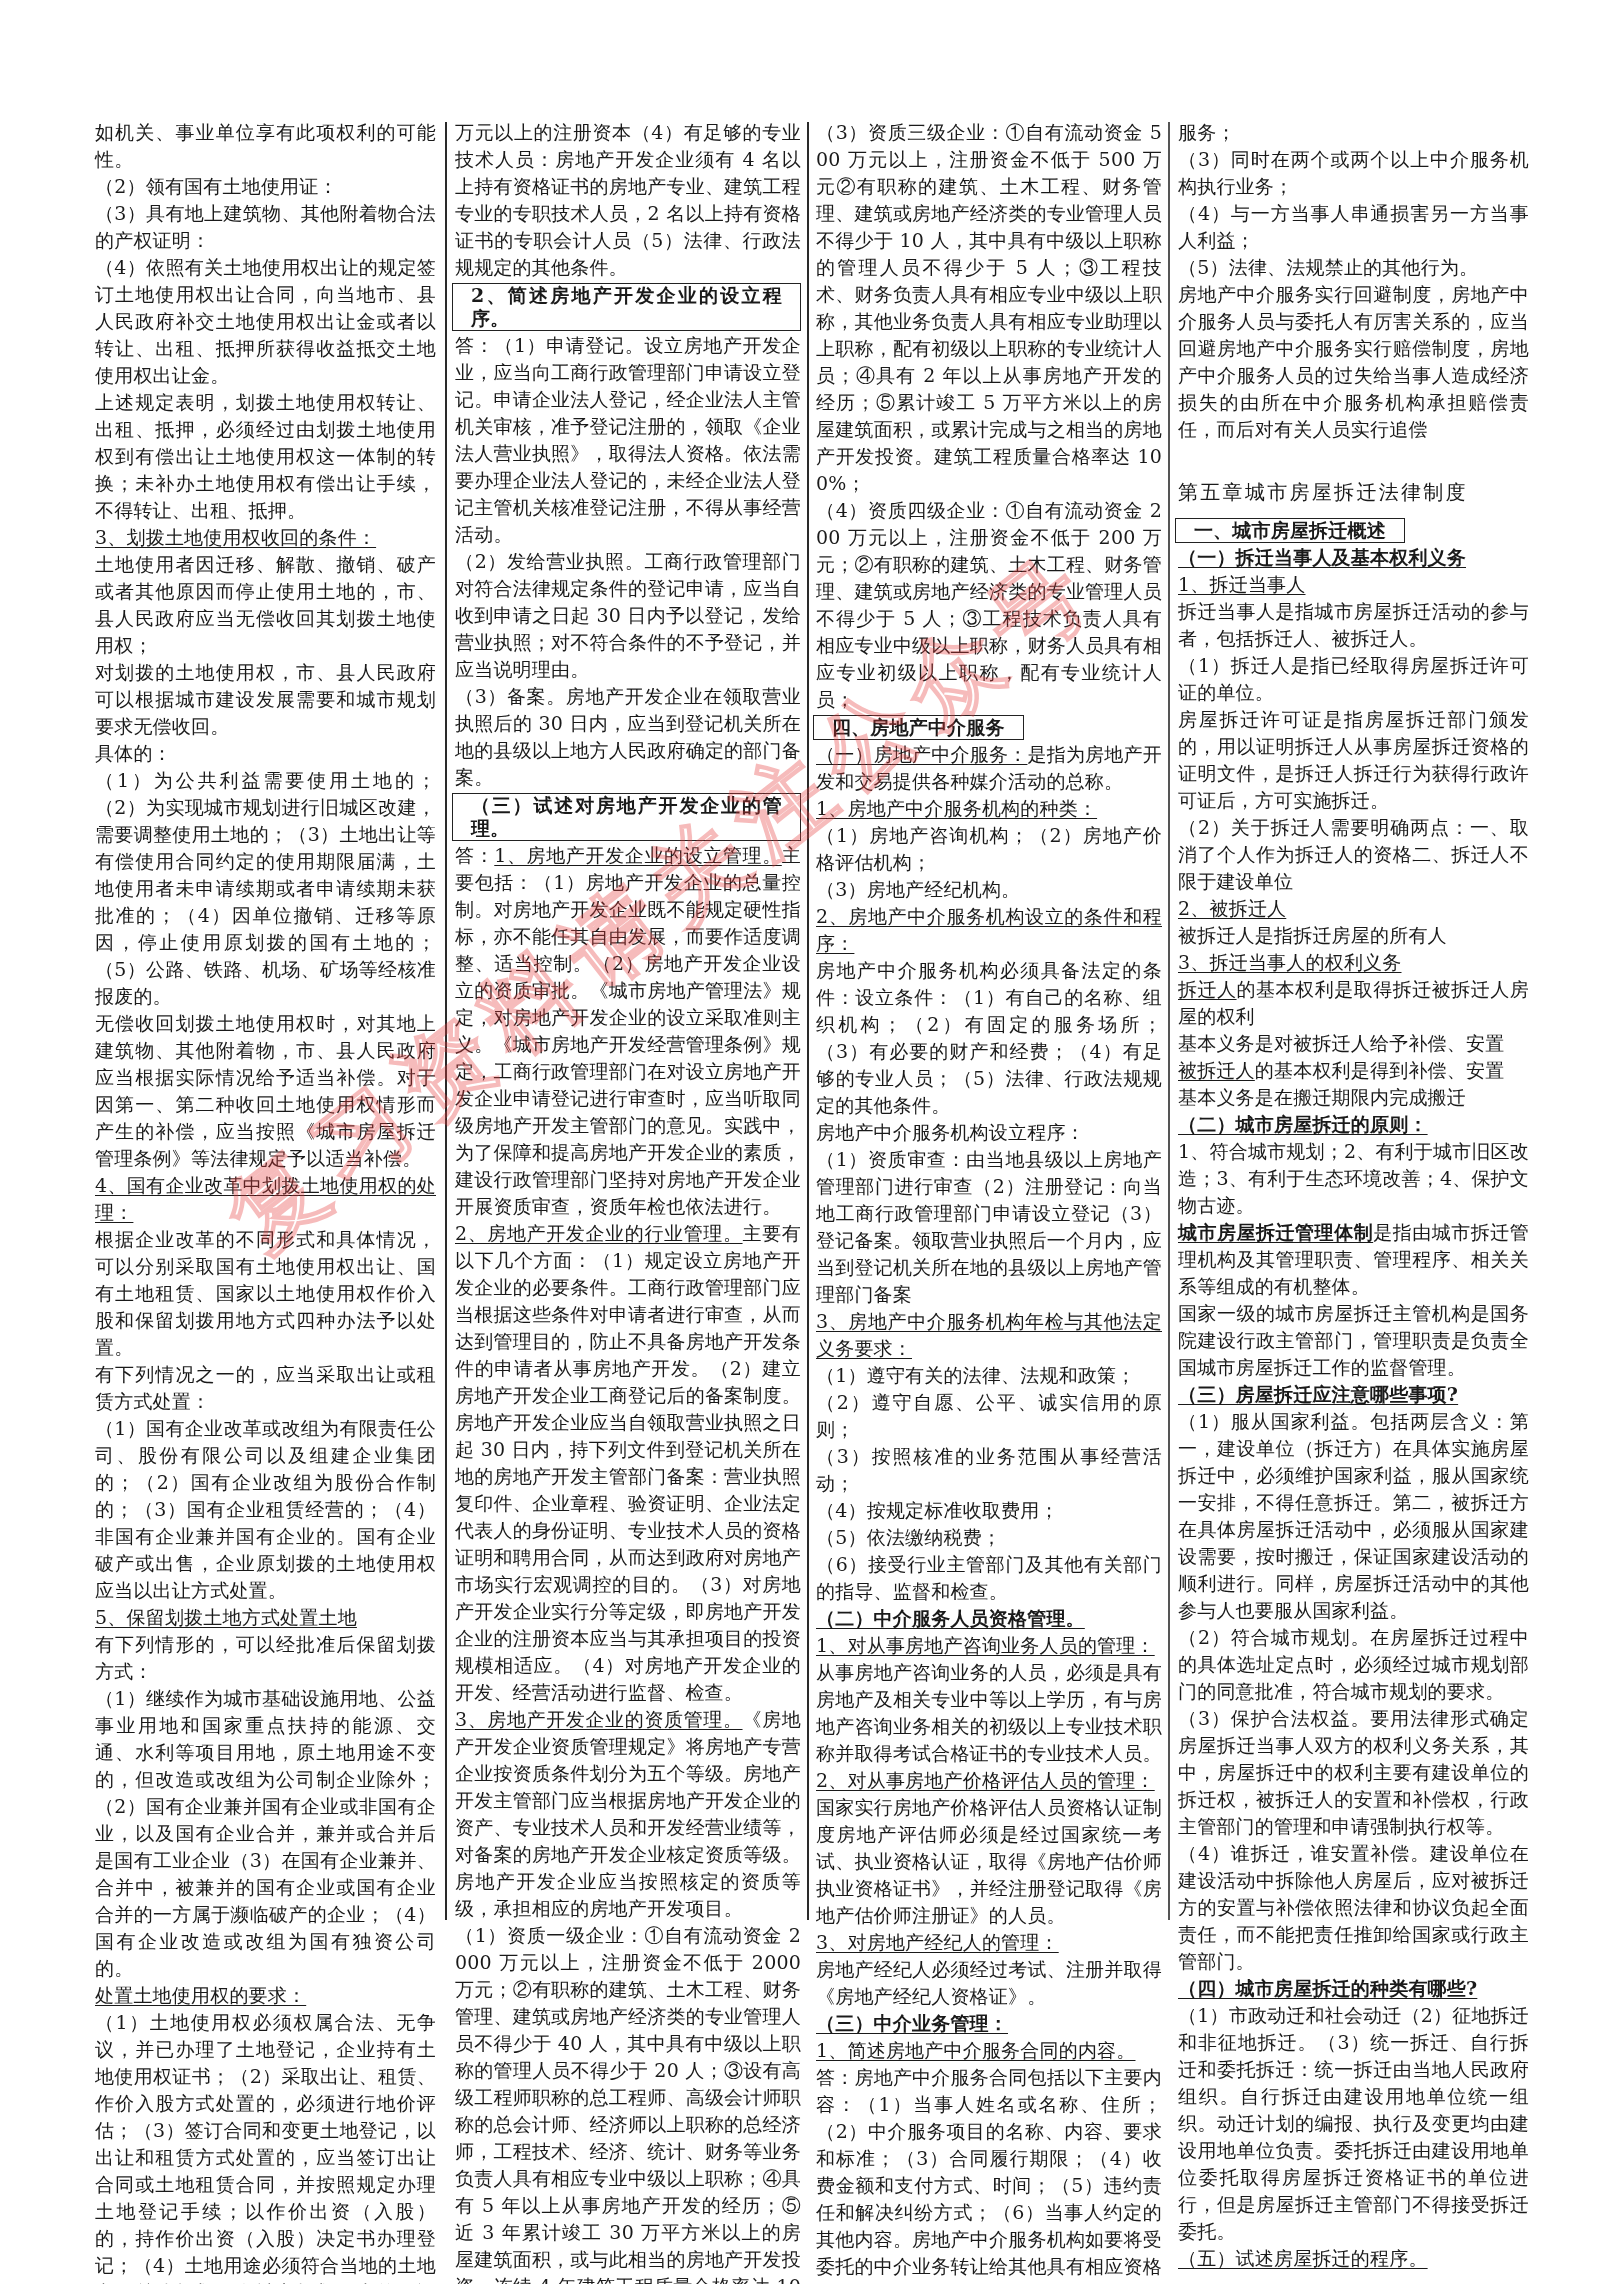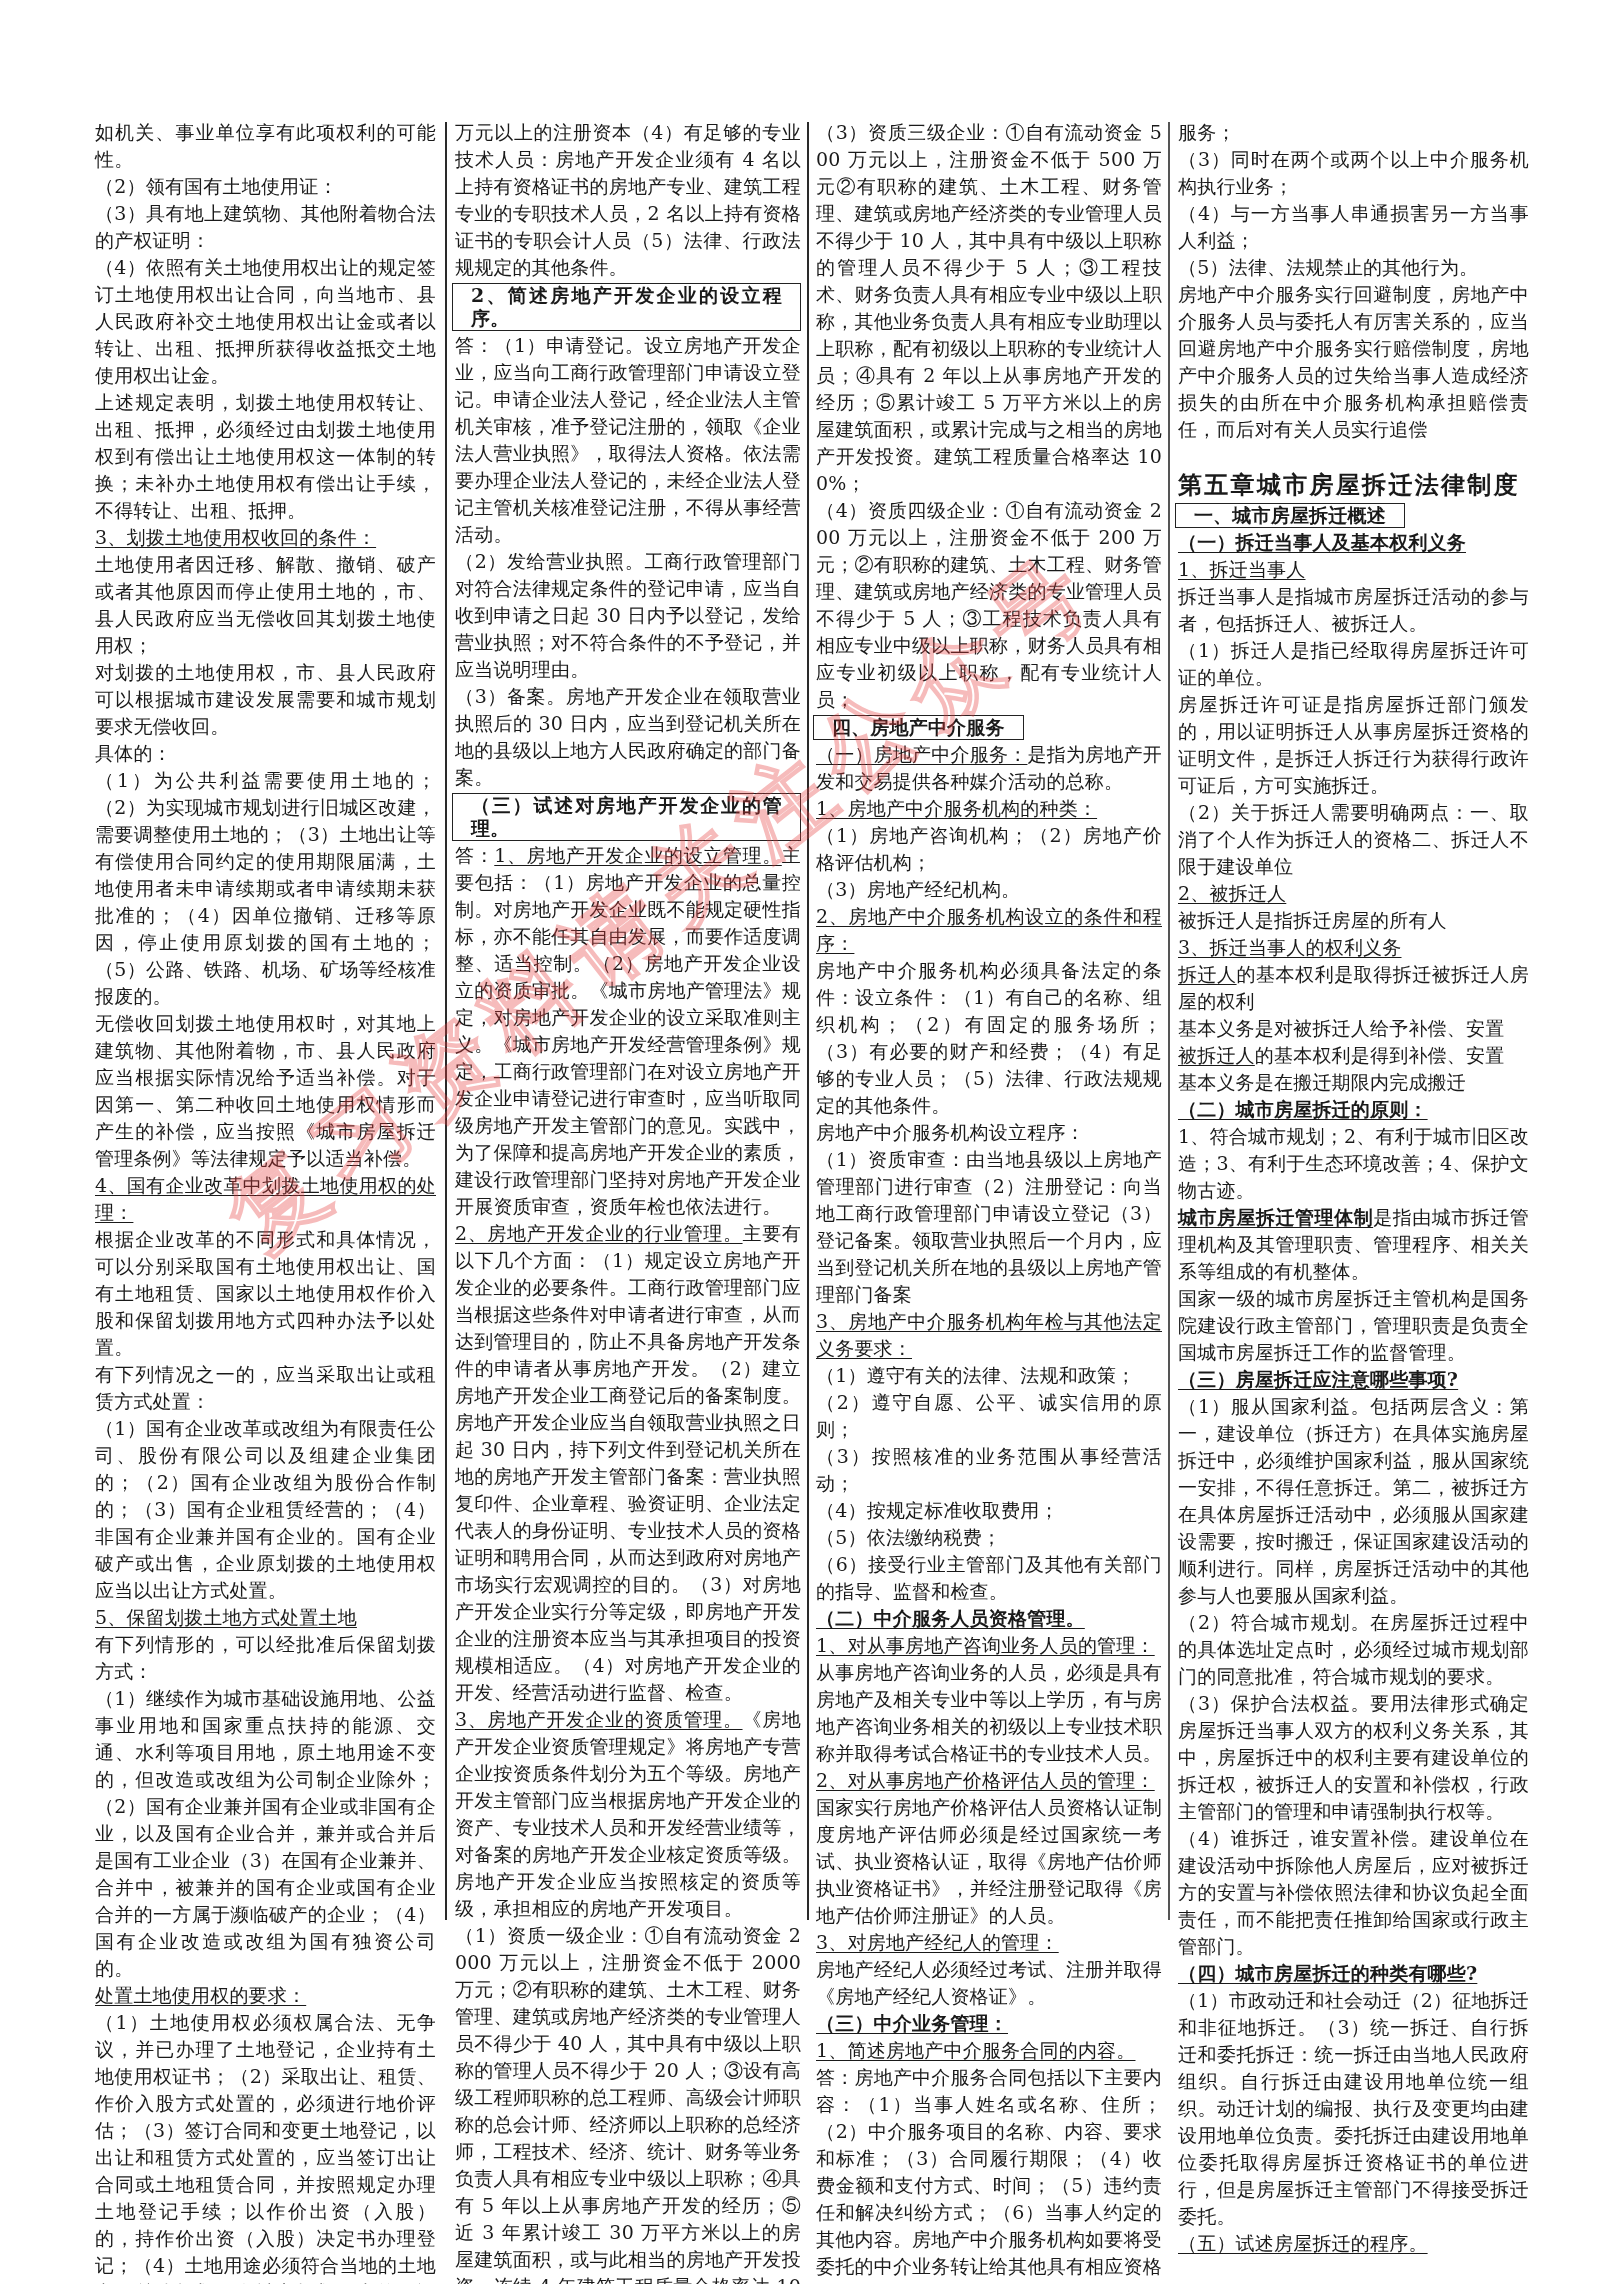--- a/index.html
+++ b/index.html
@@ -9,21 +9,21 @@
   .col { position: absolute; top: 71px; font-size: 19px; line-height: 27px; letter-spacing: 0.2px; }
   .col p { margin: 0; text-align: justify; text-justify: inter-character; word-break: break-all; }
   #col1 { left: 95px; width: 341px; }
   #col2 { left: 455px; width: 346px; }
   #col3 { left: 816px; width: 346px; }
   #col4 { left: 1178px; width: 351px; }
   .vline { position: absolute; top: 74px; width: 2.3px; background: #2a2a2a; }
   .u { text-decoration: underline; text-decoration-thickness: 1.2px; text-underline-offset: 3.1px; }
   .boxed { display: inline-block; border: 1.9px solid #222; padding: 0 18px; line-height: 23px; margin: 1.6px 0 1.6px -3.1px; font-weight: bold; }
   .bold { font-weight: bold; text-decoration: underline; }
-  .chapter { font-size: 24px; line-height: 32px; font-weight: bold; margin-top: 26px !important; letter-spacing: 2.3px; }
+  .chapter { font-size: 20px; line-height: 47px; font-weight: normal; margin-top: 26px !important; letter-spacing: 2.3px; }
   .watermark { position: absolute; left: 202px; top: 1133px; font-size: 93px; font-weight: bold;
                color: transparent; -webkit-text-stroke: 1.6px rgba(230,60,60,0.35);
                transform: rotate(-38deg); transform-origin: left top; white-space: nowrap;
                pointer-events: none; letter-spacing: 14px; }
 </style>
 </head>
 <body>
 
 <div class="page">
   <div class="vline" style="left:445px;height:1798px;"></div>

